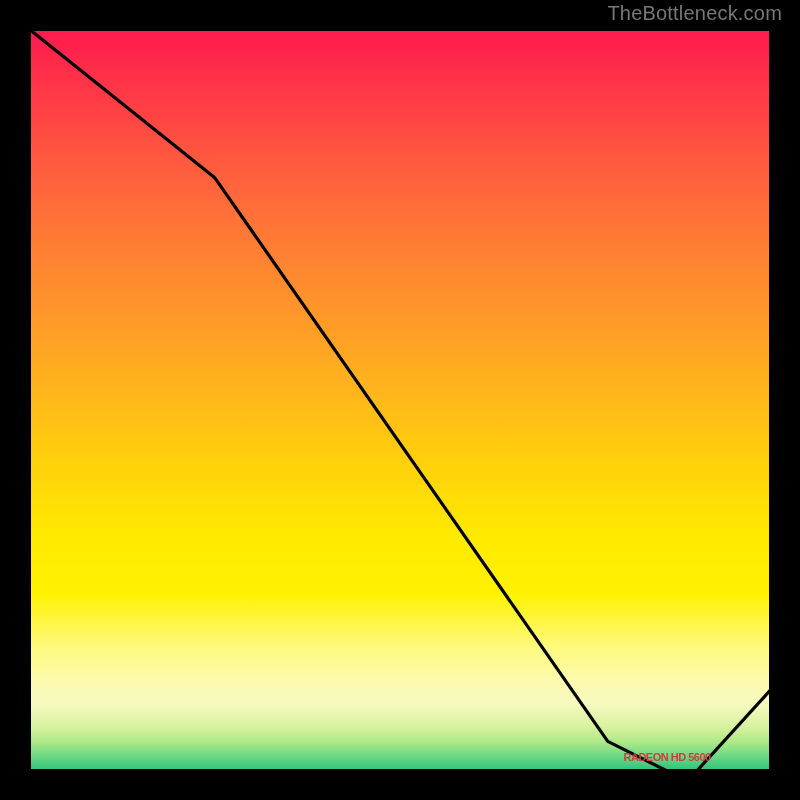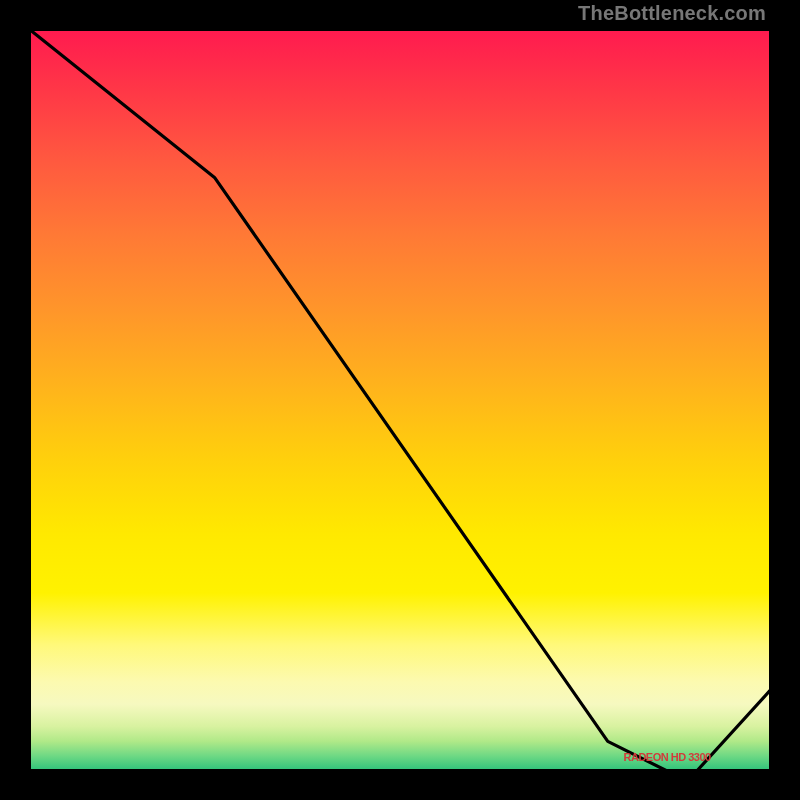--- a/index.html
+++ b/index.html
@@ -12,24 +12,24 @@
     overflow: hidden;
   }
   .wrap {
     position: relative;
     width: 800px;
     height: 800px;
   }
   .attribution {
     position: absolute;
     top: 2px;
-    right: 34px;
+    right: 18px;
     color: #777777;
     font-size: 20px;
-    font-weight: 700;
+    font-weight: 400;
     letter-spacing: 0.2px;
   }
   .plot-frame {
     position: absolute;
     left: 29px;
     top: 29px;
     width: 742px;
     height: 742px;
     box-sizing: border-box;
   }
@@ -87,20 +87,20 @@
 <div class="wrap">
   <div class="attribution">TheBottleneck.com</div>
 
   <div class="plot-frame">
     <div class="gradient"></div>
 
     <svg class="curve" viewBox="0 0 742 742" preserveAspectRatio="none">
       <path id="line-path" d="M0.00 0.00 L185.50 148.40 L578.76 712.32 L638.12 742.00 L667.80 742.00 L742.00 660.38" fill="none" stroke="#000000" stroke-width="3.2" stroke-linejoin="round" stroke-linecap="round"></path>
     </svg>
 
-    <div id="marker" class="marker" style="left: 638.12px; top: 728px;">RADEON HD 3300</div>
+    <div id="marker" class="marker" style="left: 638.12px; top: 728px;">RADEON HD 5600</div>
 
     <div class="border-top"></div>
     <div class="border-bottom"></div>
     <div class="border-left"></div>
     <div class="border-right"></div>
   </div>
 </div>
 
 </body></html>

